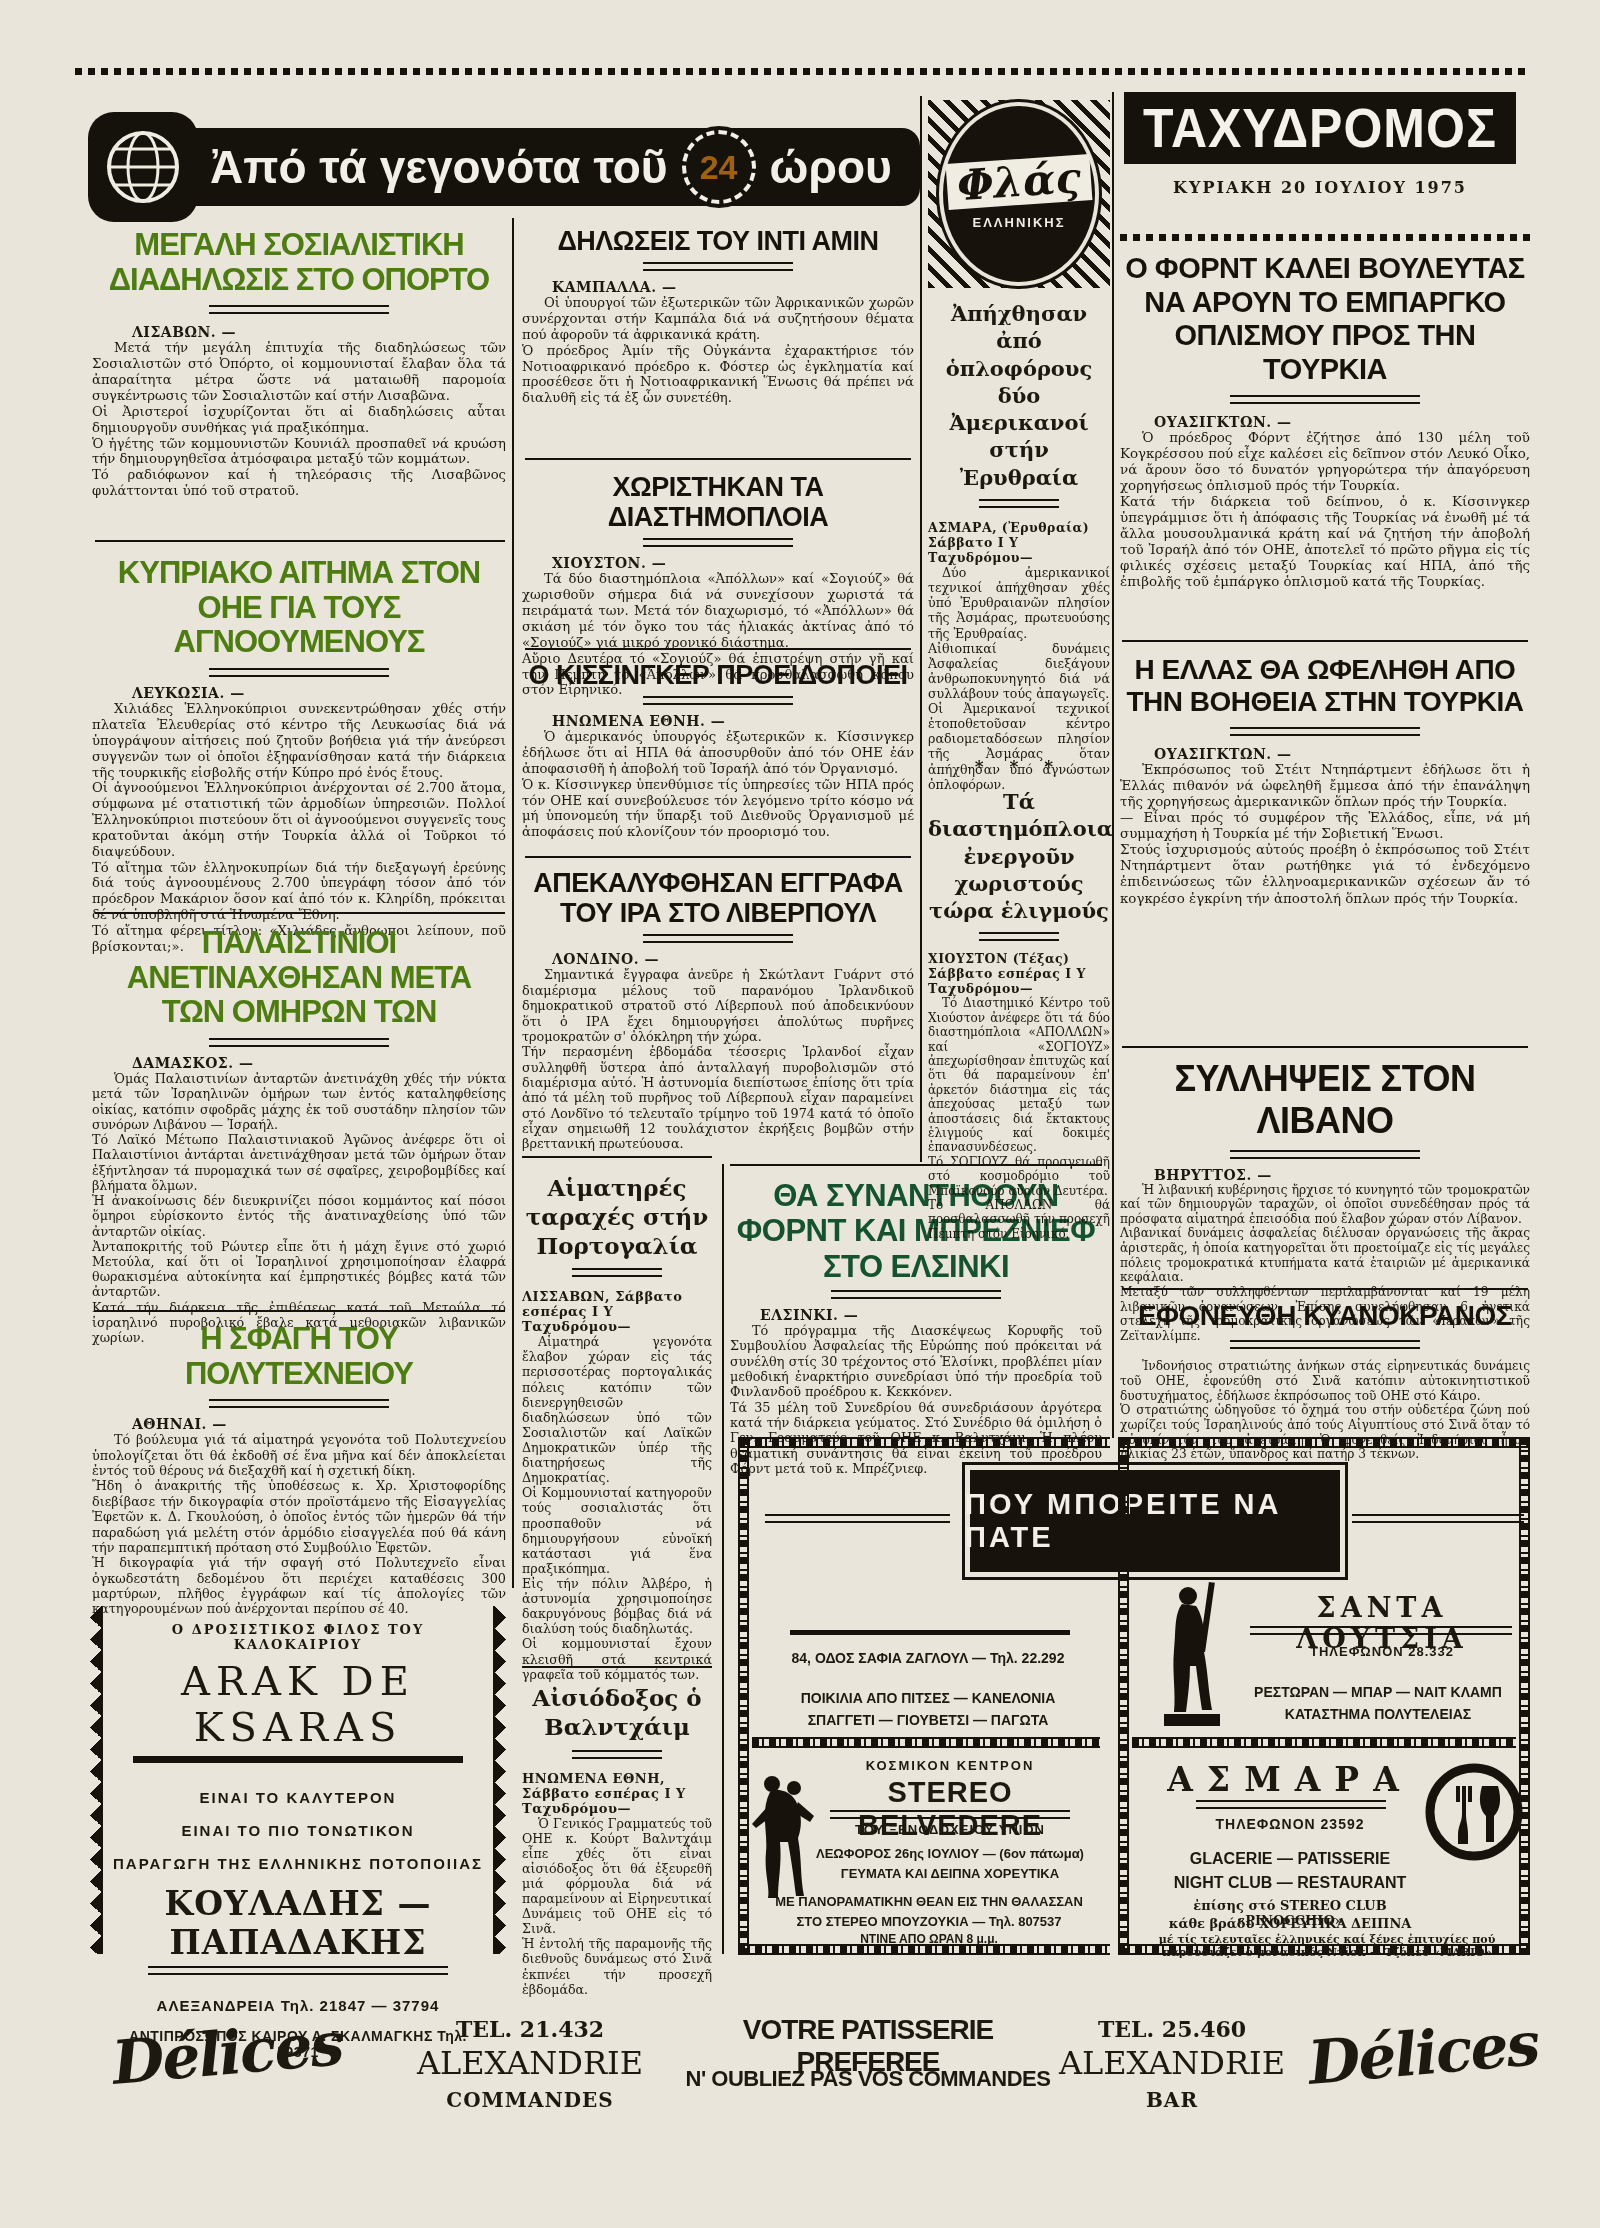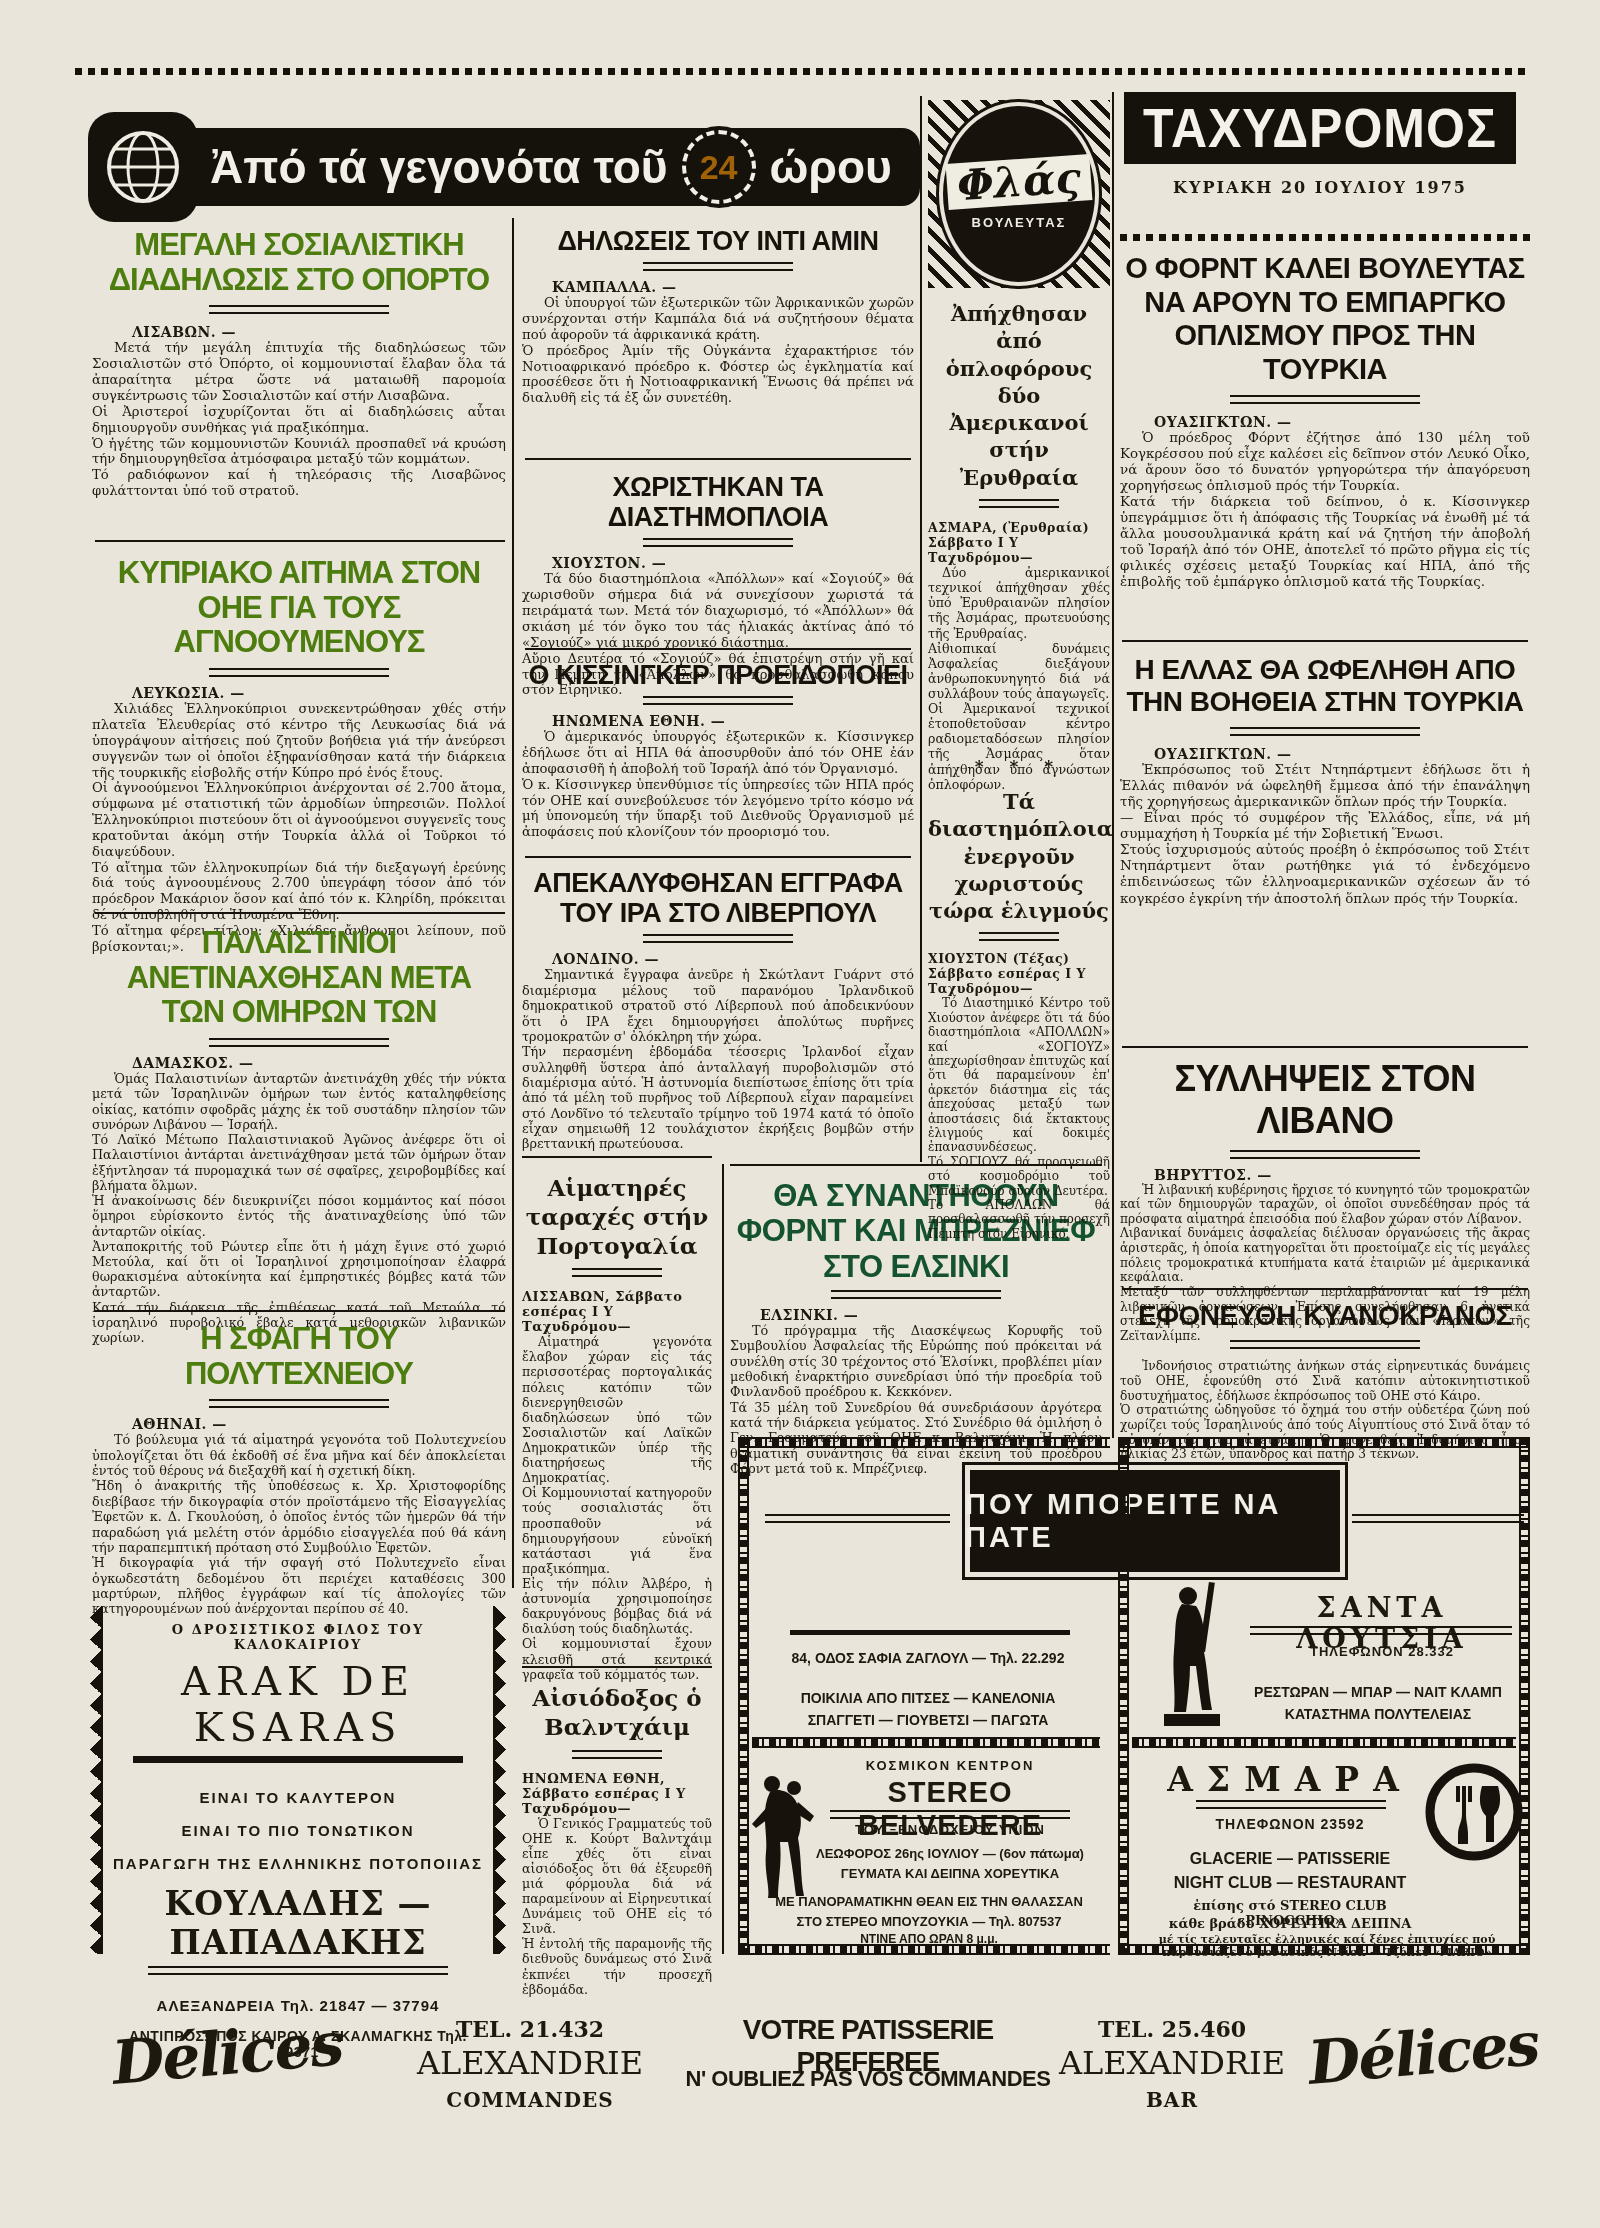--- a/index.html
+++ b/index.html
@@ -80,21 +80,21 @@
       <ellipse cx="42" cy="42" rx="15" ry="34" fill="none" stroke="#efece2" stroke-width="3"></ellipse>
       <line x1="8" y1="42" x2="76" y2="42" stroke="#efece2" stroke-width="3"></line>
       <line x1="13" y1="24" x2="71" y2="24" stroke="#efece2" stroke-width="3"></line>
       <line x1="13" y1="60" x2="71" y2="60" stroke="#efece2" stroke-width="3"></line>
     </svg>
   </div>
 
   <div class="abs flashbox" style="left:928px;top:100px;width:182px;height:188px;">
     <div class="flashoval">
       <div class="flash-top">Φλάς</div>
-      <div class="flash-bot">ΒΟΥΛΕΥΤΑΣ</div>
+      <div class="flash-bot">ΕΛΛΗΝΙΚΗΣ</div>
     </div>
   </div>
 
   <div class="abs masthead" style="left:1124px;top:92px;width:392px;height:72px;">
     <span>ΤΑΧΥΔΡΟΜΟΣ</span>
   </div>
   <div class="abs c" style="left:1120px;top:178px;width:400px;font-weight:bold;font-size:16px;letter-spacing:2px;">ΚΥΡΙΑΚΗ 20 ΙΟΥΛΙΟΥ 1975</div>
   <div class="abs dotrule" style="left:1120px;top:234px;width:410px;"></div>
 
   <div class="abs vrule" style="left:512px;top:218px;height:1370px;"></div>

